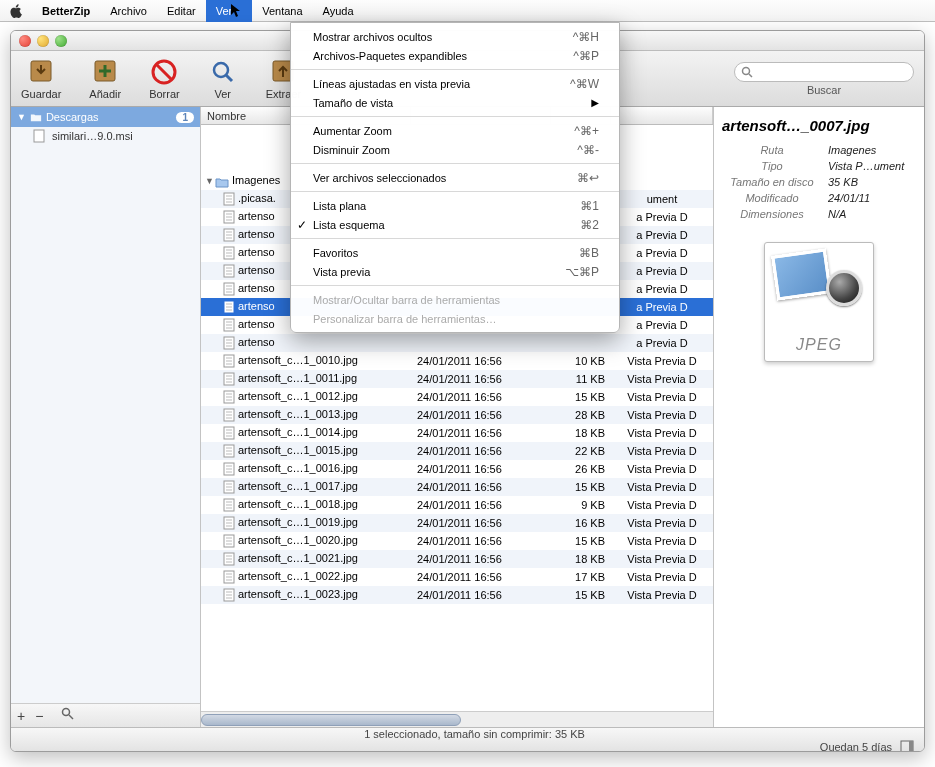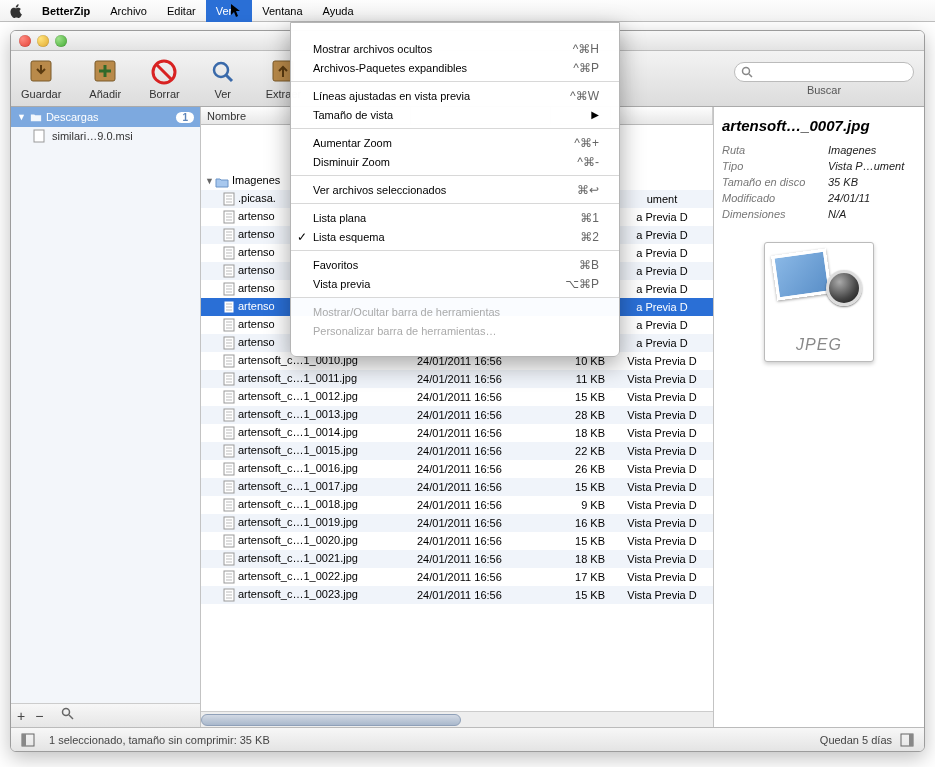--- a/index.html
+++ b/index.html
@@ -45,33 +45,33 @@
 .row .indent0{padding-left:4px;}
 .row .indent1{padding-left:22px;}
 .disclosure{display:inline-block;width:10px;font-size:9px;color:#666;}
 .doc-ic{width:12px;height:14px;display:inline-block;margin-right:3px;vertical-align:middle;}
 .fold-ic{width:14px;height:12px;display:inline-block;margin-right:3px;vertical-align:middle;}
 .fl-scroll{height:16px;background:#eee;border-top:1px solid #ccc;position:relative;}
 .fl-scroll .thumb{position:absolute;left:0;top:2px;height:12px;width:260px;background:linear-gradient(#d2d9e4,#a9b8cc);border-radius:6px;border:1px solid #8fa0b8;}
 .preview { width:210px; padding:10px 8px; display:flex; flex-direction:column; font-size:11px;font-style:italic;}
 .preview h2{font-size:15px;font-weight:bold;margin-bottom:8px;word-break:break-all;}
 .meta-row{display:flex;gap:6px;margin:2px 0;}
-.meta-row .k{width:100px;text-align:left;color:#777;}
+.meta-row .k{width:100px;text-align:center;color:#777;}
 .meta-row .v{flex:1;color:#222;}
 .jpeg-thumb{margin:20px auto 0;width:110px;height:120px;position:relative;}
 .jpeg-thumb .paper{position:absolute;inset:0;background:#fff;border:1px solid #bbb;border-radius:3px;box-shadow:0 2px 4px rgba(0,0,0,0.2);}
 .jpeg-thumb .label{position:absolute;bottom:8px;left:0;right:0;text-align:center;font-size:16px;font-weight:normal;color:#888;letter-spacing:1px;}
 .jpeg-thumb .photo{position:absolute;top:10px;left:10px;width:55px;height:45px;background:linear-gradient(135deg,#8ab8e6,#5a8fc8);border:3px solid #fff;transform:rotate(-8deg);box-shadow:0 1px 3px rgba(0,0,0,0.4);}
 .jpeg-thumb .lens{position:absolute;top:28px;right:12px;width:36px;height:36px;border-radius:50%;background:radial-gradient(circle at 35% 30%,#aaa 0%,#444 60%,#111 100%);border:3px solid #ddd;box-shadow:0 1px 2px rgba(0,0,0,0.5);}
-.statusbar{height:24px;background:linear-gradient(#f7f7f7,#e3e3e3);border-top:1px solid #bbb;display:flex;align-items:center;padding:12px 10px;font-size:11px;color:#444;}
+.statusbar{height:24px;background:linear-gradient(#f7f7f7,#e3e3e3);border-top:1px solid #bbb;display:flex;align-items:center;padding:0 10px;font-size:11px;color:#444;flex-direction:column;}
 .statusbar .right{margin-left:auto;display:flex;align-items:center;gap:8px;}
 .sb-ic{width:14px;height:14px;}
 
 
-.menu-drop{position:absolute;left:290px;top:22px;width:330px;background:rgba(255,255,255,0.98);border:1px solid #b5b5b5;border-radius:0 0 6px 6px;box-shadow:0 8px 24px rgba(0,0,0,0.35);padding:16px 0;z-index:100;}
+.menu-drop{position:absolute;left:290px;top:22px;width:330px;background:rgba(255,255,255,0.98);border:1px solid #b5b5b5;border-radius:0 0 6px 6px;box-shadow:0 8px 24px rgba(0,0,0,0.35);padding:4px 0;z-index:100;}
 .menu-drop .mi{display:flex;align-items:center;height:19px;padding:0 20px 0 22px;font-size:13px;position:relative;}
 .menu-drop .mi.disabled{color:#aaa;}
 .menu-drop .mi .sc{margin-left:auto;color:#666;font-size:12px;}
 .menu-drop .mi .check{position:absolute;left:6px;font-size:12px;}
 .menu-drop .mi .sub-arrow{margin-left:auto;font-size:10px;}
 .menu-drop hr{border:none;border-top:1px solid #d8d8d8;margin:4px 0;}
 </style>
 </head>
 <body>
 

